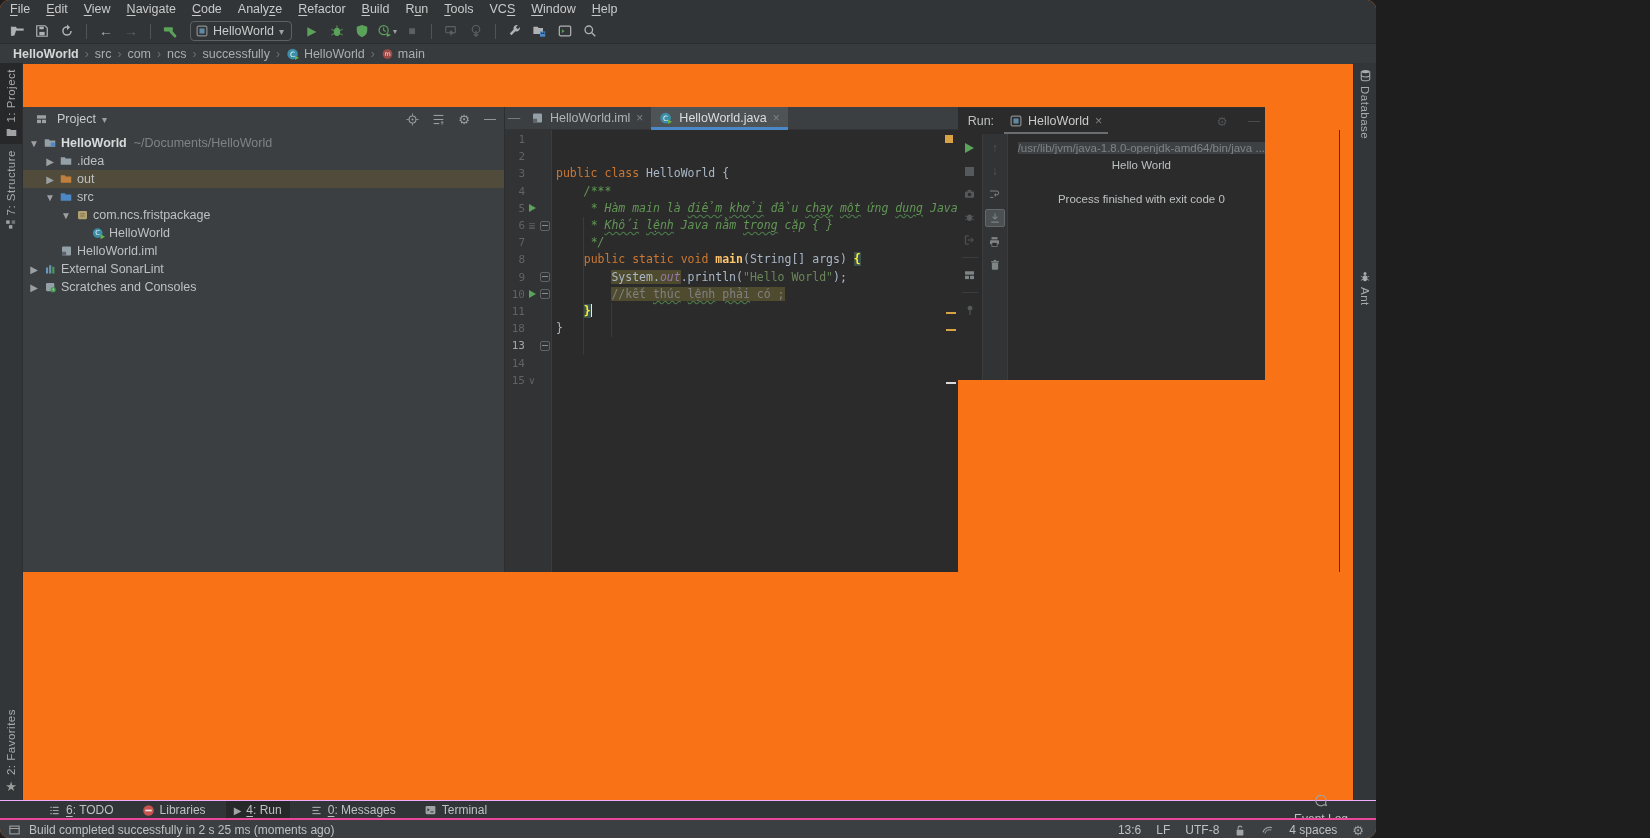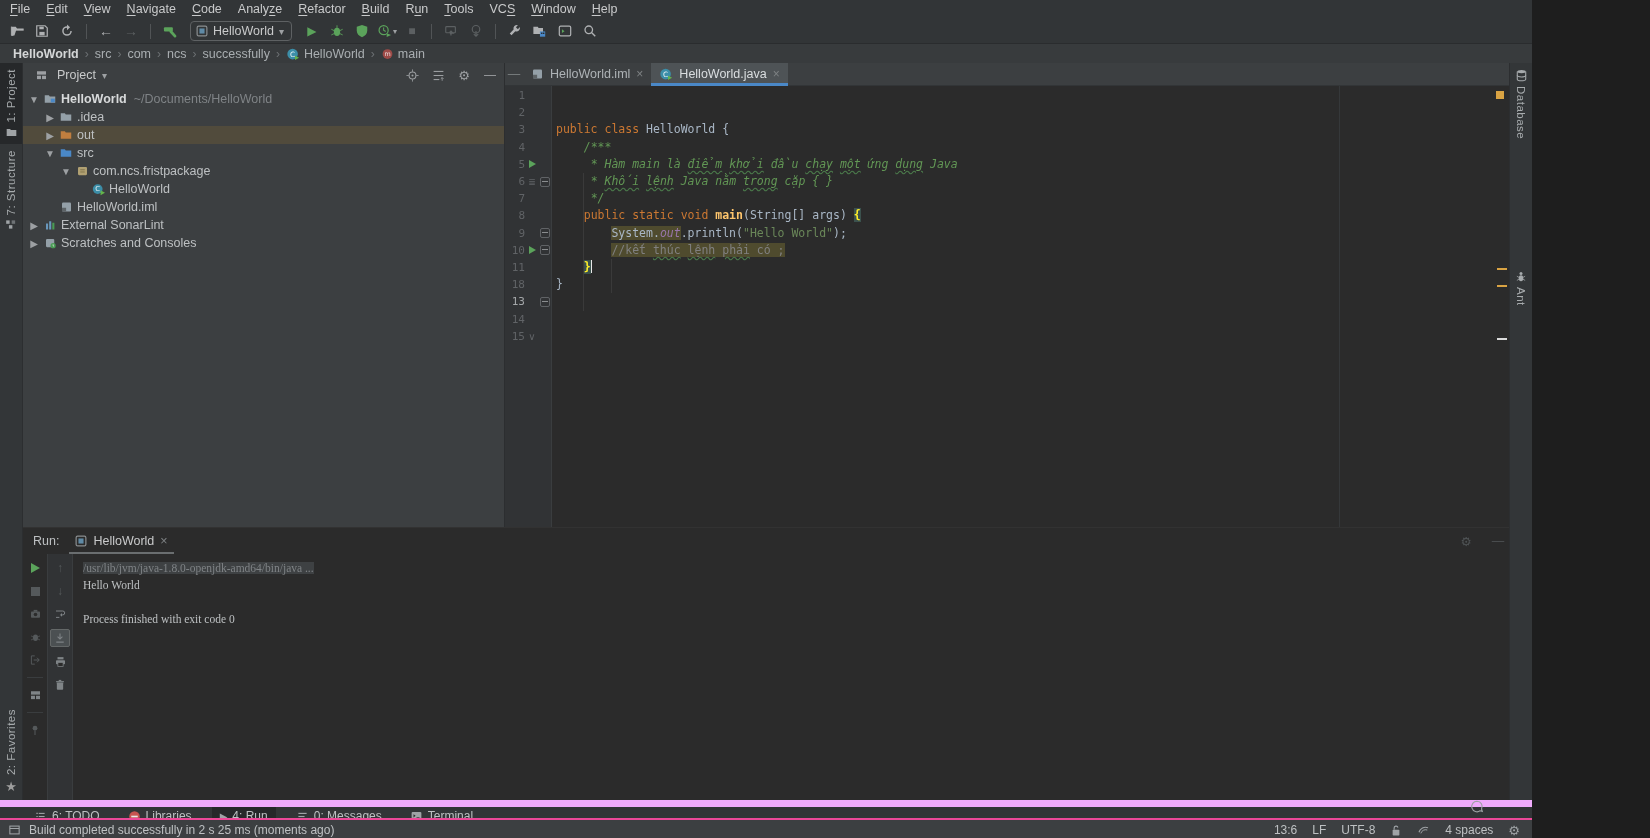--- a/index.html
+++ b/index.html
@@ -1,17 +1,17 @@
 <!DOCTYPE html>
 <html style="--accent: #4A88C7; --kw: #CC7832; --fg: #A9B7C6; --cm: #808080; --dc: #629755; --st: #6A8759; --fl: #9876AA; --mdecl: #FFC66D; --hlbg: #4F4B2E; --brbg: #3B514D; --brfg: #FFEF28; --wavc: #4A7A4A;"><head>
 <meta charset="utf-8">
 <style>
   html,body{margin:0;padding:0;background:#1e1e1e;}
-  #root{position:relative;width:1532px;height:838px;background:#f97316;overflow:hidden;
-        font-family:"Liberation Sans","DejaVu Sans",sans-serif;font-size:12.5px;color:#BDC0C2;
+  #root{position:relative;width:1376px;height:838px;background:#f97316;overflow:hidden;
+        font-family:"Liberation Sans","DejaVu Sans",sans-serif;font-size:12.5px;color:#BDC0C2;border-radius:9px;
         -webkit-font-smoothing:antialiased;}
   .mono{font-family:"DejaVu Sans Mono","Liberation Mono",monospace;}
 
   
   #menubar{height:19px;background:#323537;display:flex;align-items:center;padding-left:2px;}
   .menu-item{padding:0 8px;height:19px;line-height:19px;color:#C9CACB;cursor:default;}
   .mn{text-decoration:underline;text-underline-offset:2px;}
 
   #toolbar{height:24px;background:#323537;border-bottom:1px solid #2A2C2E;display:flex;align-items:center;padding-left:6px;gap:3px;}
   .tb-icon{width:22px;height:20px;display:flex;align-items:center;justify-content:center;color:#AFB1B3;}
@@ -29,21 +29,21 @@
 
   
   #workspace{position:absolute;top:63px;left:0;right:0;height:737px;display:flex;}
   .stripe{width:22px;background:#333638;display:flex;flex-direction:column;align-items:center;flex:0 0 22px;}
   #stripe-left{border-right:1px solid #2C2E30;}
   #stripe-right{border-left:1px solid #2C2E30;}
   .stripe-btn{display:flex;flex-direction:column;align-items:center;gap:4px;padding:6px 0;color:#A7ABAD;font-size:11.5px;width:22px;}
   .stripe-btn.active{background:#26282A;}
   .vtext{writing-mode:vertical-rl;letter-spacing:.5px;}
   .vtext.flip{transform:rotate(180deg);}
-  #center-col{flex:1;display:flex;flex-direction:column;min-width:0;}
+  #center-col{flex:1;display:flex;flex-direction:row;min-width:0;margin-top:44px;}
   #upper-row{height:465px;display:flex;min-height:0;}
 
   
   #project-panel{width:481px;flex:0 0 481px;background:#3C3F41;display:flex;flex-direction:column;border-right:1px solid #2C2E30;}
   #project-header{height:24px;display:flex;align-items:center;padding:0 4px 0 8px;gap:6px;}
   #project-header .spacer{flex:1;}
   .ph-icon{width:20px;height:20px;display:flex;align-items:center;justify-content:center;color:#9DA0A3;}
   #project-title{color:#C9CACB;}
   #tree{padding-top:3px;}
   .tree-row{height:18px;display:flex;align-items:center;white-space:nowrap;}
@@ -104,25 +104,25 @@
   #run-body{flex:1;display:flex;min-height:0;}
   .rt-col{width:24px;flex:0 0 24px;display:flex;flex-direction:column;align-items:center;padding-top:6px;gap:7px;}
   #rt-col2{background:#313335;border-left:1px solid #3A3D3F;border-right:1px solid #3A3D3F;}
   .rt-icon{width:18px;height:16px;display:flex;align-items:center;justify-content:center;color:#7F8487;}
   .rt-icon.dim{color:#55595B;}
   .rt-icon.selected{background:#4B5052;border:1px solid #646868;border-radius:2px;}
   .rt-sep{width:16px;height:1px;background:#3A3D3F;margin:2px 0;}
   .rt-play{width:0;height:0;border-left:9px solid #5BA35B;border-top:5.5px solid transparent;border-bottom:5.5px solid transparent;}
   .rt-stop{width:9px;height:9px;background:#55595B;}
   #console{flex:1;padding:6px 0 0 10px;}
-  .con-line{height:17px;white-space:pre;font-family:Liberation Serif, serif;font-size:11.5px;line-height:17px;color:#BDC0C2;}
+  .con-line{height:17px;white-space:pre;font-family:Liberation Sans, sans-serif;font-size:11.5px;line-height:17px;color:#BDC0C2;text-align:center;}
   .con-line .path{background:#3E4143;color:#7F8386;}
 
   
-  #bottom-bar{position:absolute;left:0;right:0;top:800px;height:18px;background:#323537;border-top:7px solid #f0abfc;display:flex;align-items:center;padding-left:26px;font-size:12px;color:#BDC0C2;}
+  #bottom-bar{position:absolute;left:0;right:0;top:800px;height:18px;background:#323537;border-top:1px solid #f0abfc;display:flex;align-items:center;padding-left:40px;font-size:12px;color:#BDC0C2;}
   .bt-tab{display:flex;align-items:center;gap:5px;padding:0 8px;height:18px;}
   .bt-tab.active{background:#26282A;}
   #event-log{margin-left:auto;margin-right:28px;display:flex;align-items:center;gap:5px;flex-direction:column;}
   .bt-icon{display:flex;align-items:center;justify-content:center;color:#9FA3A6;}
 
   #status-bar{position:absolute;left:0;right:0;top:818px;height:20px;background:#3C3F41;border-top:2px solid #ec4899;display:flex;align-items:center;padding:0 12px 0 8px;font-size:12px;color:#BDC0C2;}
   #status-msg{margin-left:8px;}
   #status-right{margin-left:auto;display:flex;align-items:center;gap:15px;}
   .st-icon{display:flex;align-items:center;color:#9FA3A6;}
 </style>

